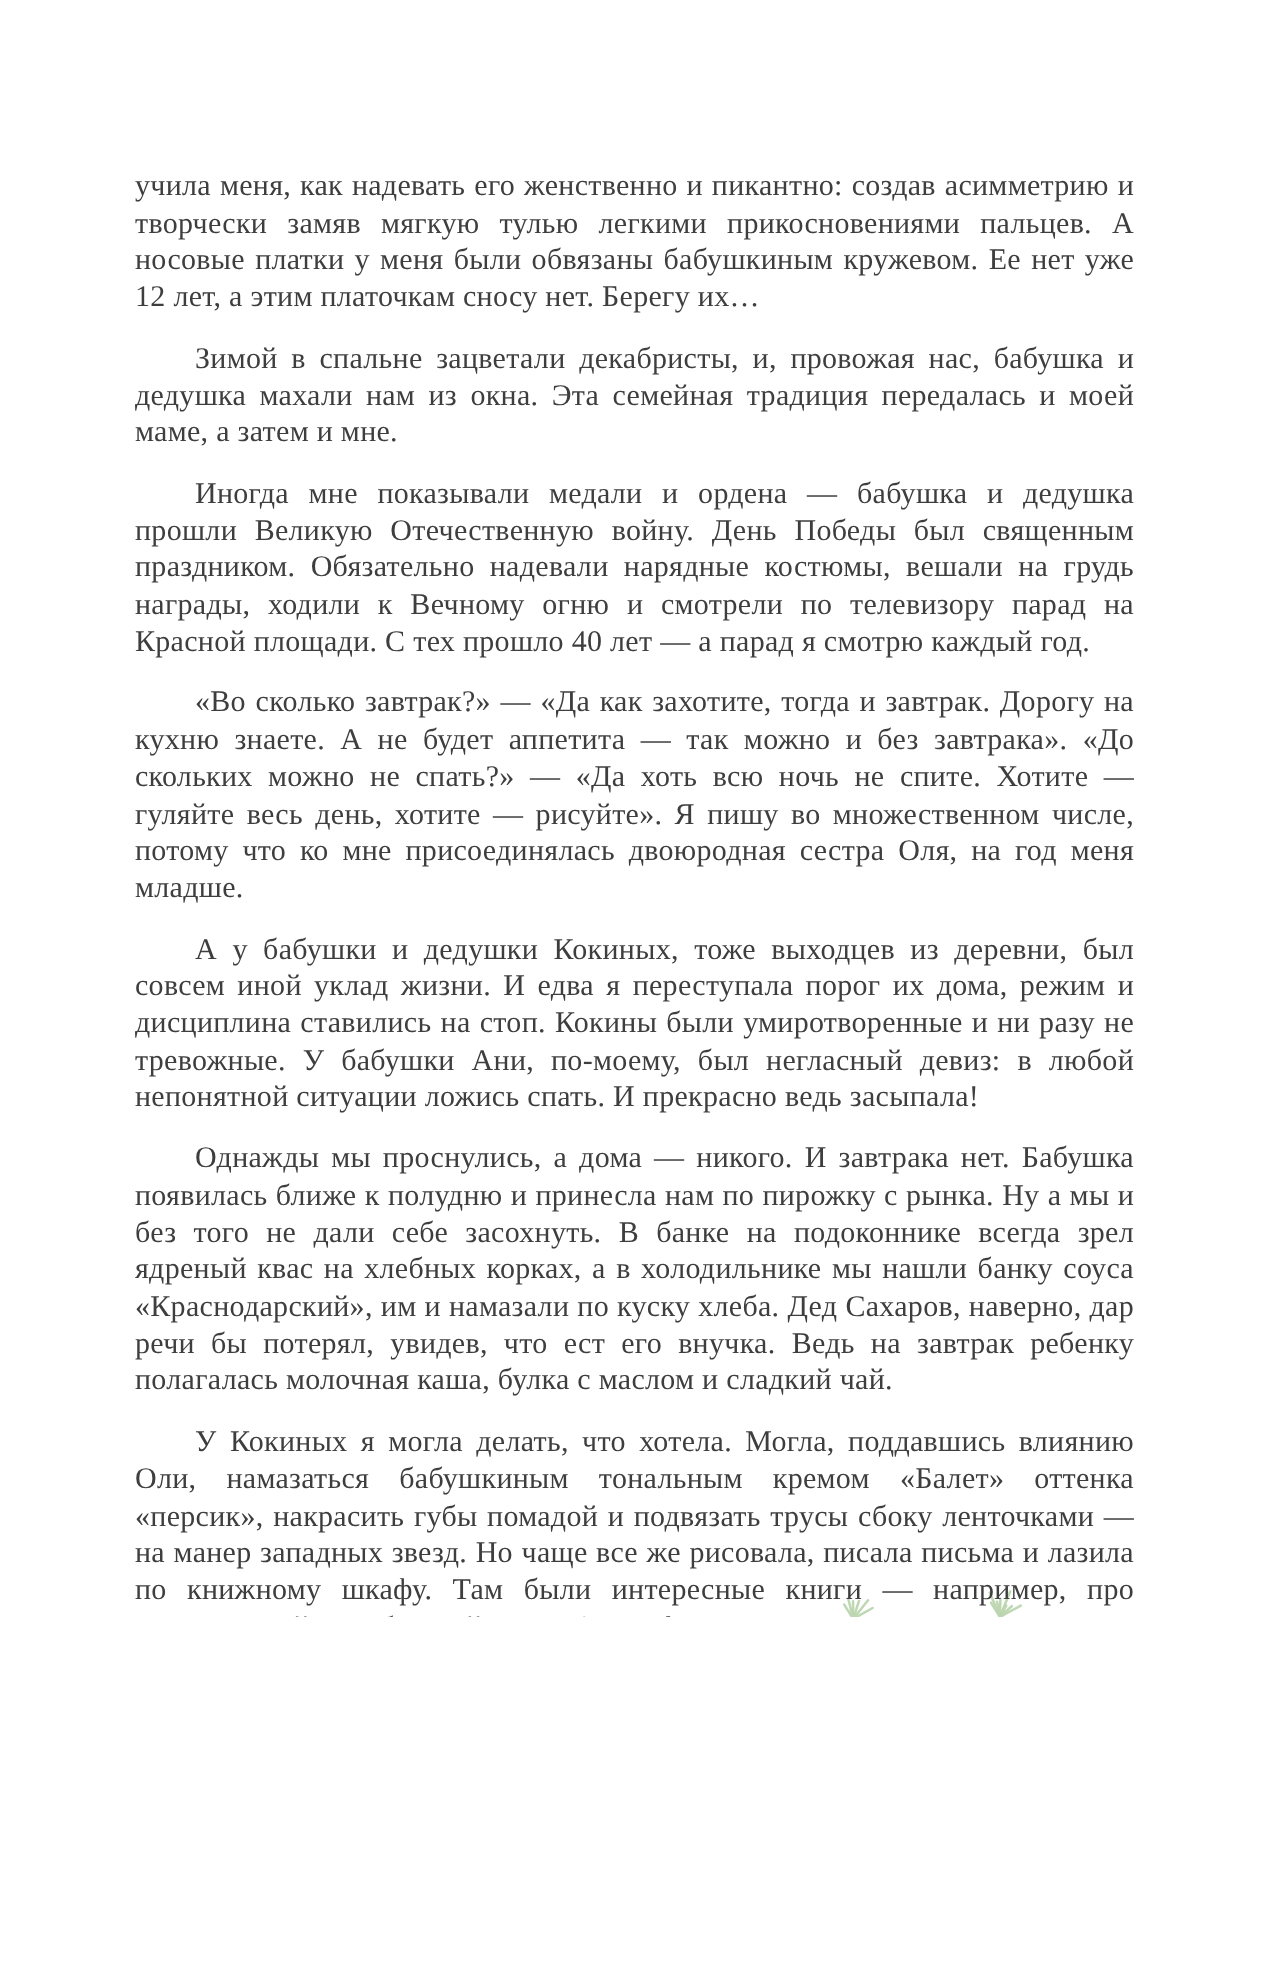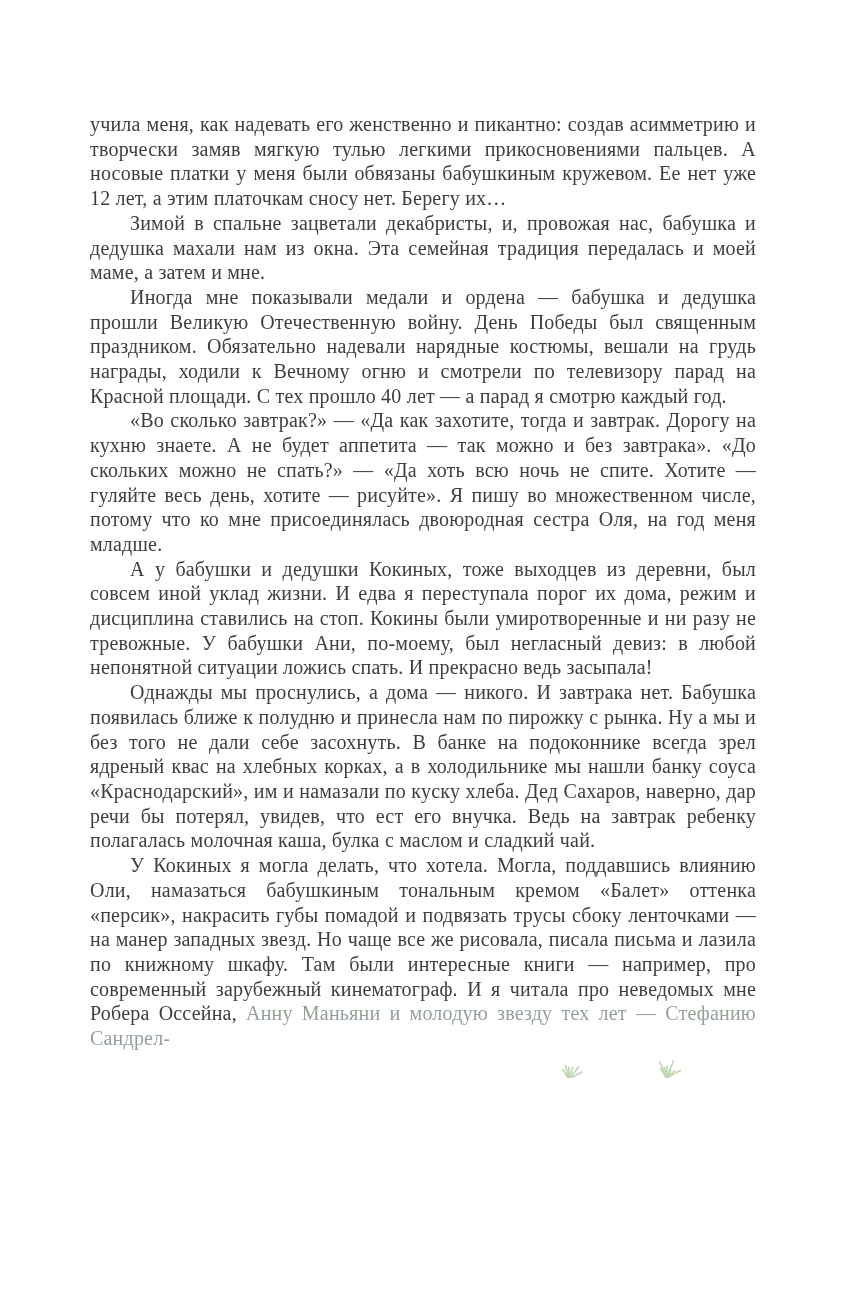--- a/index.html
+++ b/index.html
@@ -22,21 +22,21 @@
   .text-block {
     position: absolute;
     left: 90px; top: 112px; width: 666px;
     color: #3e3e3e;
     font-size: 20px;
     line-height: 24.7px;
     text-align: justify;
     letter-spacing: 0.2px;
   }
   .para { margin: 0; }
-  .para.indent { text-indent: 40px; }
+  .para.indent { text-indent: 40px; margin-top: 16px; }
   .para .faded { color: #93a294; }
   .page-number {
     position: absolute;
     left: 0; top: 1154px; width: 844px;
     text-align: right;
     font-size: 34px;
     font-weight: normal;
     color: #3e3e3e;
   }
 </style>

